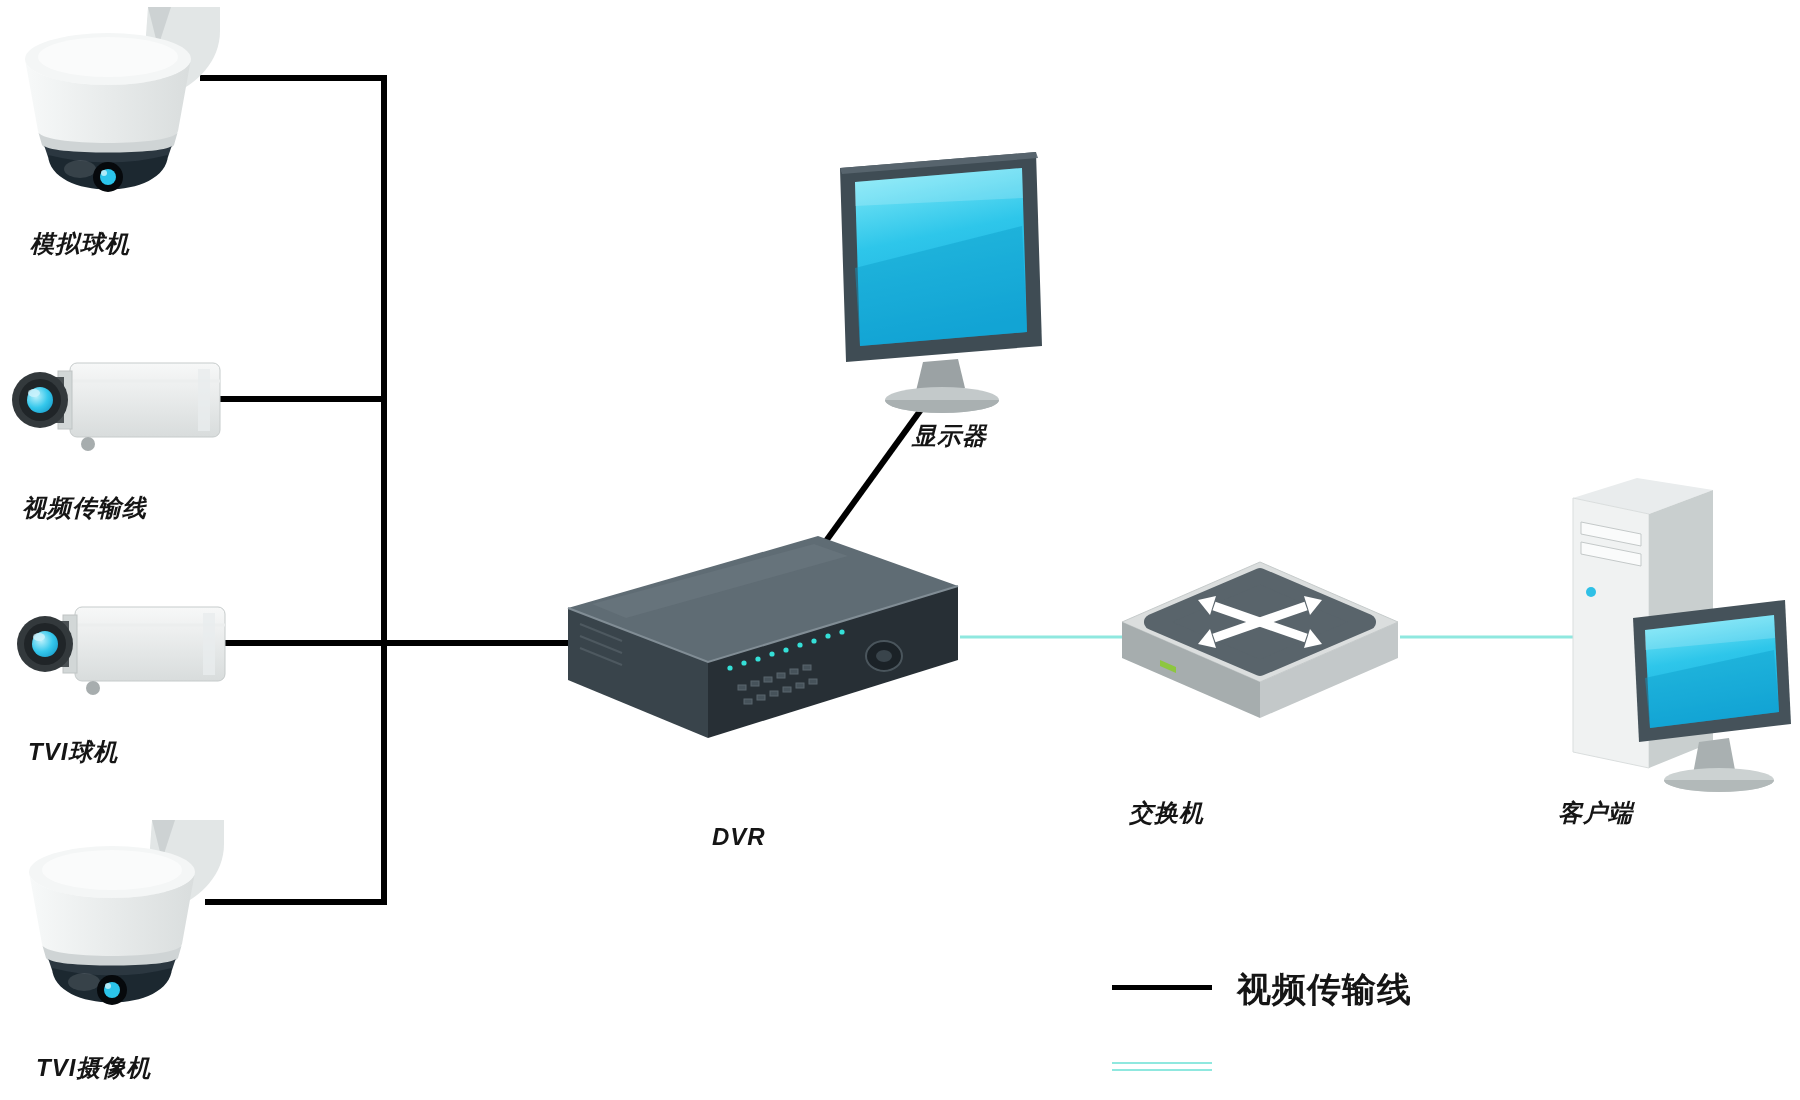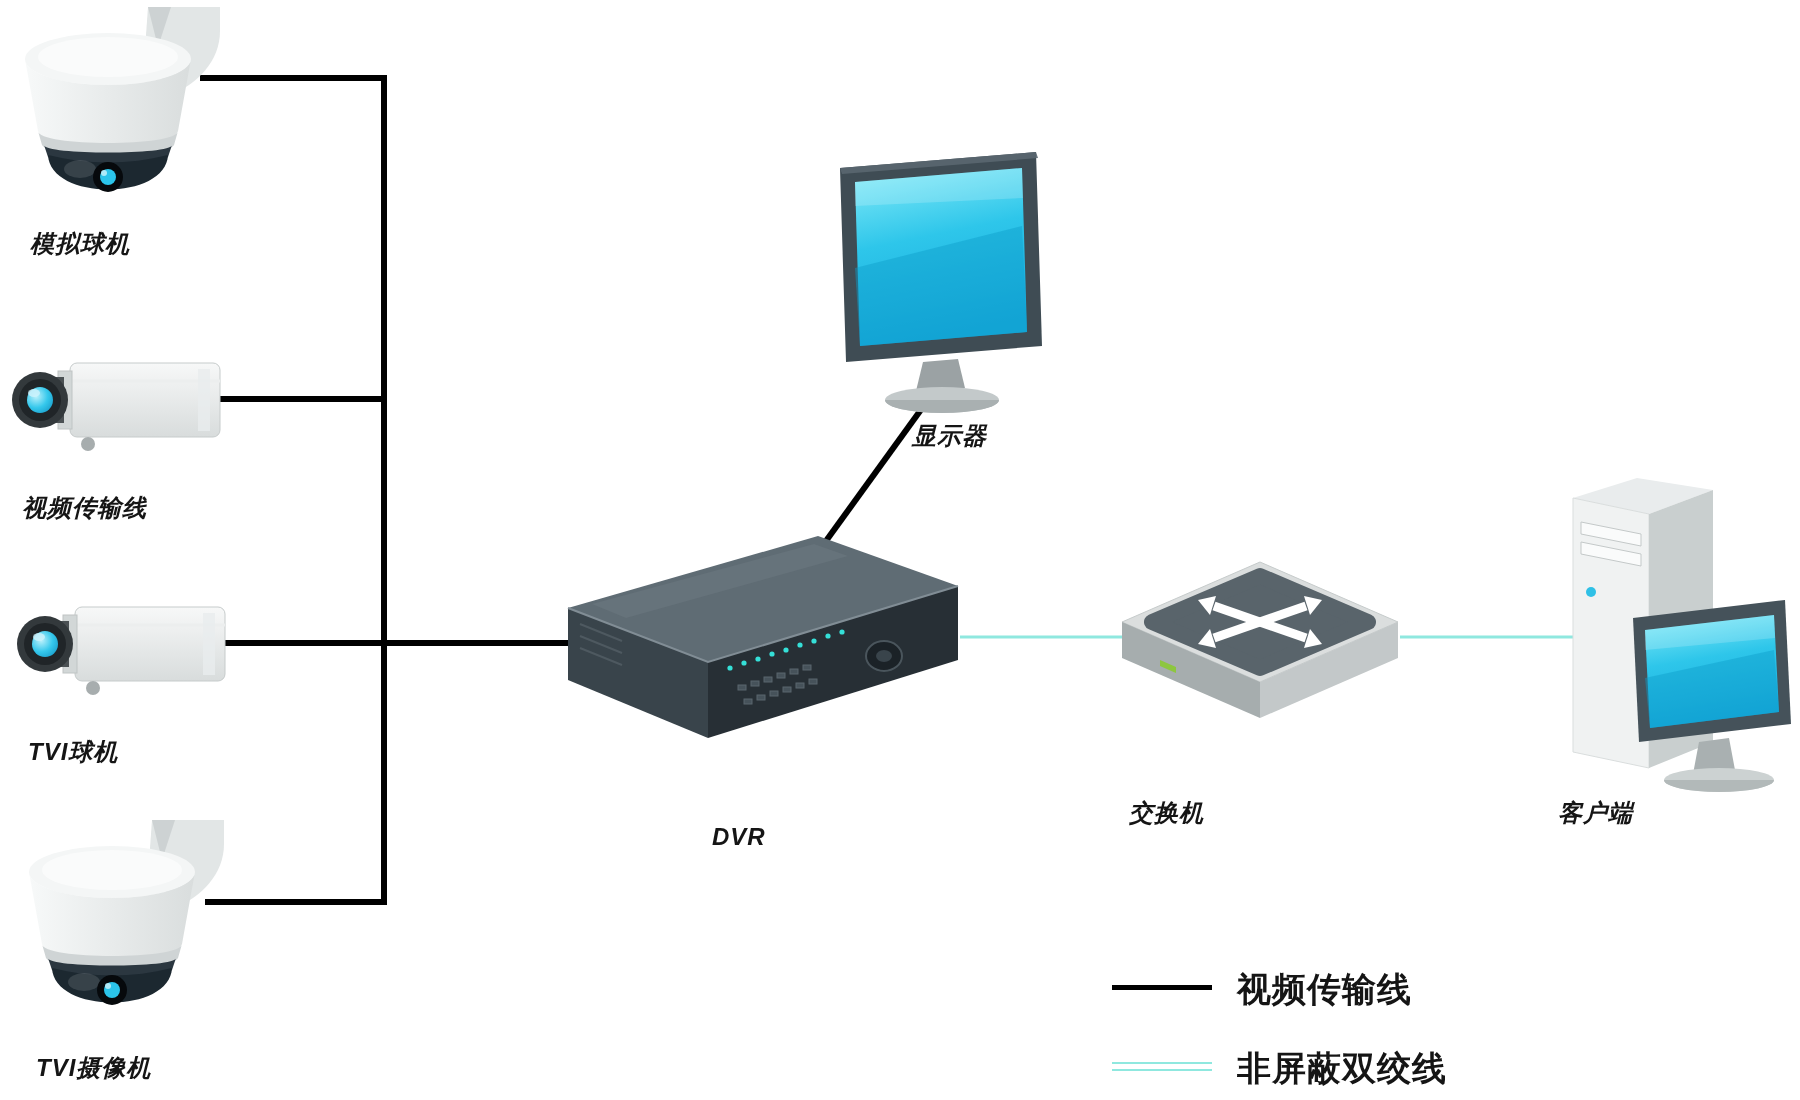--- a/index.html
+++ b/index.html
@@ -225,15 +225,14 @@
       <polygon points="184,272 214,268 220,300 178,304" fill="#a9b0b1"></polygon>
       <ellipse cx="204" cy="310" rx="55" ry="12" fill="#ccd2d2"></ellipse>
       <path d="M149 310 A55 12 0 0 0 259 310 Z" fill="#b2b9b9"></path>
     </svg>
   </div>
   <div class="node-label" style="left:1558px;top:797px">客户端</div>
 
   <div class="legend-swatch-video"></div>
   <div class="legend-label" id="legend-video-label">视频传输线</div>
   <div class="legend-swatch-utp"></div>
-  <div class="legend-label" id="legend-utp-label">非屏蔽双绞线</div>
 
 </div>
 
 </body></html>

